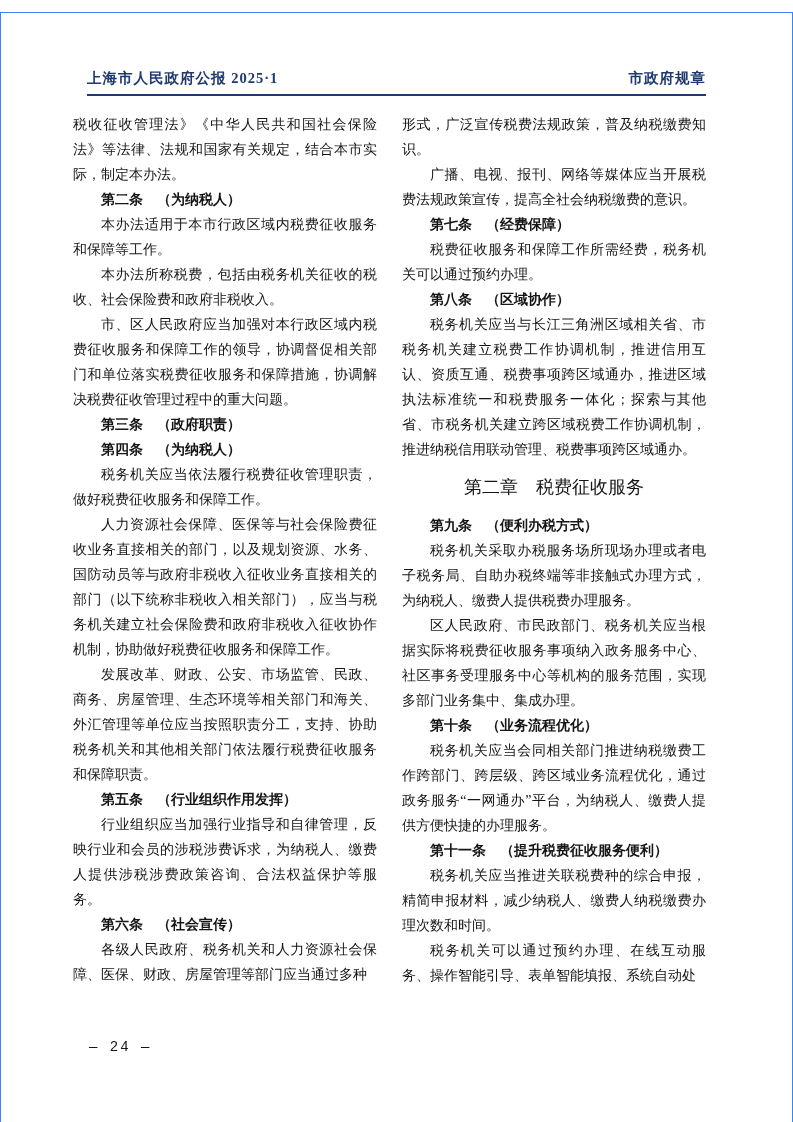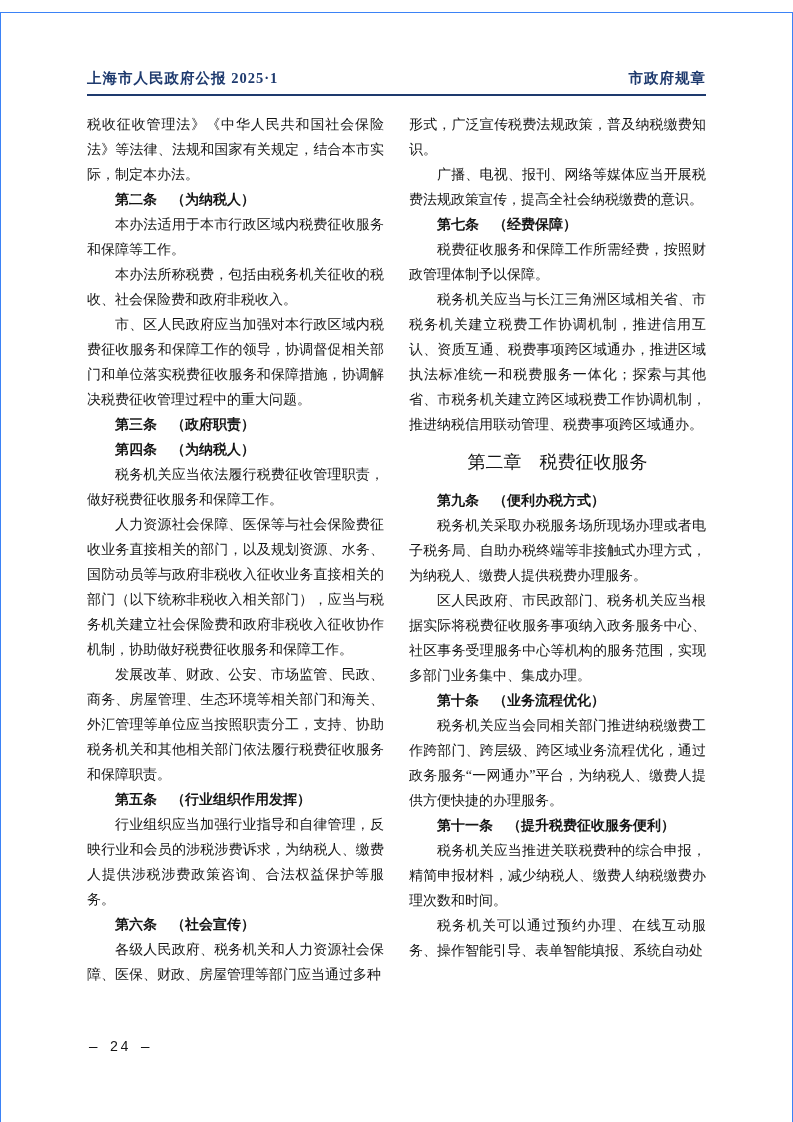--- a/index.html
+++ b/index.html
@@ -34,21 +34,21 @@
     position: absolute;
     top: 81px;
     left: 86px;
     right: 86px;
     height: 2px;
     background: var(--accent, #1e3a6e);
   }
   .content {
     position: absolute;
     top: 99px;
-    left: 86px;
+    left: 72px;
     right: 86px;
     display: flex;
     gap: 25px;
   }
   .col {
     flex: 1;
     min-width: 0;
     font-size: 14px;
     line-height: 25px;
     text-align: justify;
@@ -100,21 +100,22 @@
         <p class="para body">发展改革、财政、公安、市场监管、民政、商务、房屋管理、生态环境等相关部门和海关、外汇管理等单位应当按照职责分工，支持、协助税务机关和其他相关部门依法履行税费征收服务和保障职责。</p>
         <p class="para article">第五条　（行业组织作用发挥）</p>
         <p class="para body">行业组织应当加强行业指导和自律管理，反映行业和会员的涉税涉费诉求，为纳税人、缴费人提供涉税涉费政策咨询、合法权益保护等服务。</p>
         <p class="para article">第六条　（社会宣传）</p>
         <p class="para body">各级人民政府、税务机关和人力资源社会保障、医保、财政、房屋管理等部门应当通过多种</p>
       </section>
     <section class="col">
         <p class="para continuation">形式，广泛宣传税费法规政策，普及纳税缴费知识。</p>
         <p class="para body">广播、电视、报刊、网络等媒体应当开展税费法规政策宣传，提高全社会纳税缴费的意识。</p>
         <p class="para article">第七条　（经费保障）</p>
-        <p class="para body">税费征收服务和保障工作所需经费，按照财政管理体制予以保障。</p>
+        <p class="para body">税费征收服务和保障工作所需经费，税务机关可以通过预约办理。</p>
+        <p class="para article">第八条　（区域协作）</p>
         <p class="para body">税务机关应当与长江三角洲区域相关省、市税务机关建立税费工作协调机制，推进信用互认、资质互通、税费事项跨区域通办，推进区域执法标准统一和税费服务一体化；探索与其他省、市税务机关建立跨区域税费工作协调机制，推进纳税信用联动管理、税费事项跨区域通办。</p>
         <p class="para chapter">第二章　税费征收服务</p>
         <p class="para article">第九条　（便利办税方式）</p>
         <p class="para body">税务机关采取办税服务场所现场办理或者电子税务局、自助办税终端等非接触式办理方式，为纳税人、缴费人提供税费办理服务。</p>
         <p class="para body">区人民政府、市民政部门、税务机关应当根据实际将税费征收服务事项纳入政务服务中心、社区事务受理服务中心等机构的服务范围，实现多部门业务集中、集成办理。</p>
         <p class="para article">第十条　（业务流程优化）</p>
         <p class="para body">税务机关应当会同相关部门推进纳税缴费工作跨部门、跨层级、跨区域业务流程优化，通过政务服务“一网通办”平台，为纳税人、缴费人提供方便快捷的办理服务。</p>
         <p class="para article">第十一条　（提升税费征收服务便利）</p>
         <p class="para body">税务机关应当推进关联税费种的综合申报，精简申报材料，减少纳税人、缴费人纳税缴费办理次数和时间。</p>
         <p class="para body">税务机关可以通过预约办理、在线互动服务、操作智能引导、表单智能填报、系统自动处</p>

